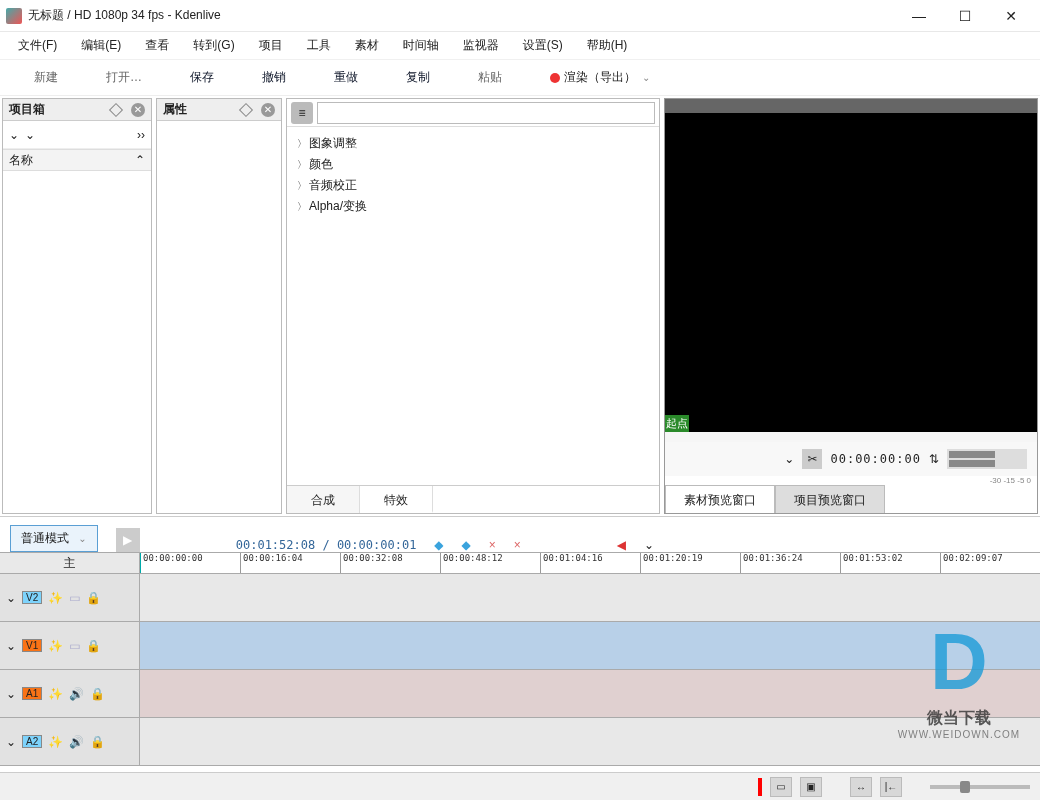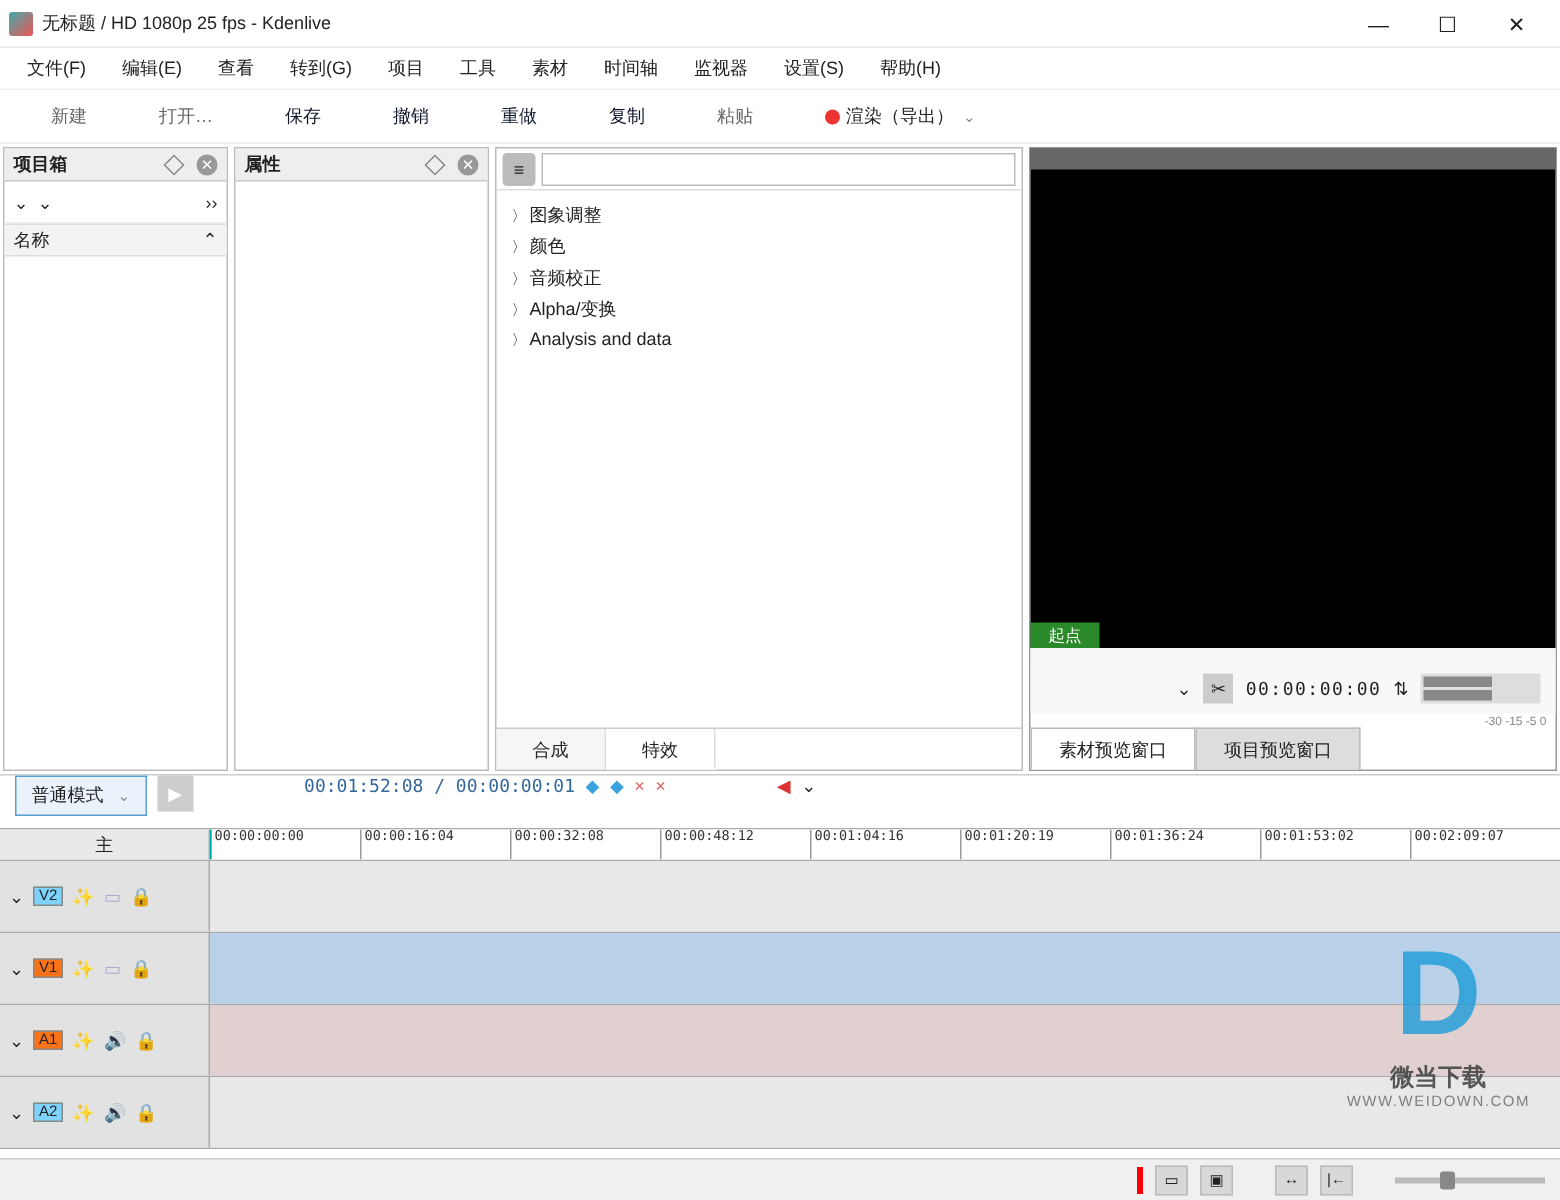--- a/index.html
+++ b/index.html
@@ -32,30 +32,30 @@
 .efhead input{flex:1;height:22px;border:1px solid #bbb;padding:0 4px}
 .eflist{flex:1;padding:6px 0;font-family:"NSimSun",monospace}
 .eflist .ei{padding:2px 10px}
 .eflist .ei::before{content:"〉";font-size:10px;margin-right:2px}
 .eftabs{height:28px;display:flex;border-top:1px solid #ccc}
 .eftabs .t{padding:6px 24px;border-right:1px solid #ddd;background:#f6f6f6}
 .eftabs .t.a{background:#fff;border-bottom:2px solid #fff}
 .monitor{flex:1;display:flex;flex-direction:column;margin:2px;border:1px solid #999}
 .monview{flex:1;background:#000;position:relative}
 .monview .gr{position:absolute;top:0;left:0;right:0;height:14px;background:#666}
-.monview .in{position:absolute;bottom:0;left:0;background:#2a8a2a;color:#fff;padding:1px 12px;font-size:11px}
+.monview .in{position:absolute;bottom:0;left:0;background:#2a8a2a;color:#fff;padding:1px 1px;font-size:11px}
 .monctrl{height:34px;background:#f8f8f8;display:flex;align-items:center;padding:0 10px;gap:8px}
 .monctrl .sp{flex:1}
 .monctrl .tc{font-family:monospace;letter-spacing:1px}
 .montabs{height:28px;display:flex}
 .montabs .t{padding:6px 18px;background:#ddd;border:1px solid #bbb;border-bottom:0}
 .montabs .t.a{background:#fff}
 .meters{width:80px;height:20px;background:#ddd;display:flex;flex-direction:column;gap:2px;padding:2px}
 .meters .m{flex:1;background:linear-gradient(90deg,#888 60%,#ddd 60%)}
-.tltools{height:36px;display:flex;align-items:flex-start;padding:0 10px;gap:7px;border-top:1px solid #ccc}
+.tltools{height:36px;display:flex;align-items:flex-end;padding:0 10px;gap:18px;border-top:1px solid #ccc}
 .tltools .modebtn{border:1px solid #5a9fd4;background:#eaf3fb;padding:4px 10px}
 .tltools .play{width:24px;height:24px;background:#ccc;display:flex;align-items:center;justify-content:center;color:#fff}
 .tltools .tc{font-family:monospace;color:#369}
 .tlhead{height:22px;display:flex;border-top:1px solid #aaa;border-bottom:1px solid #aaa}
 .trkhead{width:140px;background:#e9e9e9;border-right:1px solid #aaa;display:flex;align-items:center;justify-content:center}
 .ruler{flex:1;background:#fff;display:flex;position:relative;overflow:hidden}
 .ruler .tick{flex:0 0 100px;font-size:9px;color:#333;padding-left:2px;border-left:1px solid #999;line-height:10px;font-family:monospace}
 .ruler .play{position:absolute;left:0;top:0;bottom:0;width:1px;background:#0aa}
 .track{height:48px;display:flex;border-bottom:1px solid #aaa}
 .track .th{width:140px;background:#e2e2e2;display:flex;align-items:center;gap:6px;padding:0 6px;border-right:1px solid #aaa}
@@ -74,21 +74,21 @@
 .wm{position:absolute;right:20px;bottom:60px;opacity:.8;text-align:center}
 .wm .d{font-size:80px;font-weight:bold;color:#1d9cd8;font-family:Arial}
 .wm .t{font-size:16px;font-weight:bold;color:#333}
 .wm .u{font-size:10px;color:#666;letter-spacing:1px}
 </style>
 </head>
 <body>
 
 <div class="titlebar">
   <div class="ico"></div>
-  <div class="title">无标题 / HD 1080p 25 fps - Kdenlive</div>
+  <div class="title">无标题 / HD 1080p 34 fps - Kdenlive</div>
   <div class="winbtns">
     <div class="winbtn">—</div>
     <div class="winbtn">☐</div>
     <div class="winbtn">✕</div>
   </div>
 </div>
 
 <div class="menubar">
   <div class="mi">文件(F)</div>
   <div class="mi">编辑(E)</div>
@@ -127,40 +127,39 @@
       <div class="sp"></div>
       <span>››</span>
     </div>
     <div class="colhead">
         <div class="c">名称</div>
         <span>⌃</span>
       </div>
     <div style="flex:1"></div>
   </div>
 
-  <div class="panel" style="width:170px">
+  <div class="panel" style="width:126px">
     <div class="phead">
       <div class="ptitle">属性</div>
       <div class="dia"></div>
       <div class="xb">✕</div>
     </div>
     <div style="flex:1"></div>
   </div>
 
   <div class="panel efpanel" style="width:215px">
     <div class="efhead">
       <div class="listico">≡</div>
       <input value="" style="">
     </div>
     <div class="eflist">
       <div class="ei">图象调整</div>
       <div class="ei">颜色</div>
       <div class="ei">音频校正</div>
       <div class="ei">Alpha/变换</div>
-      <div class="ei">Analysis and data</div>
     </div>
     <div class="eftabs">
       <div class="t">合成</div>
       <div class="t a">特效</div>
     </div>
   </div>
 
   <div class="monitor">
     <div class="monview">
       <div class="gr"></div>

